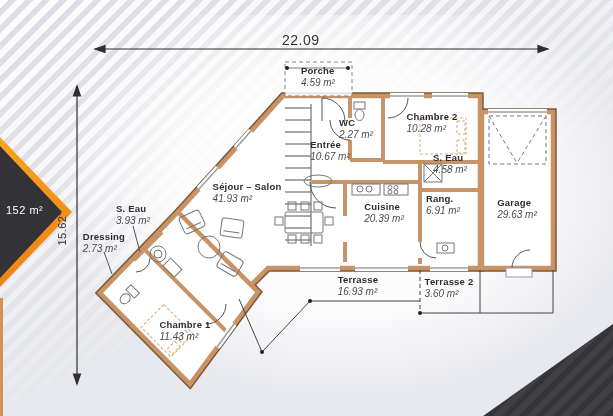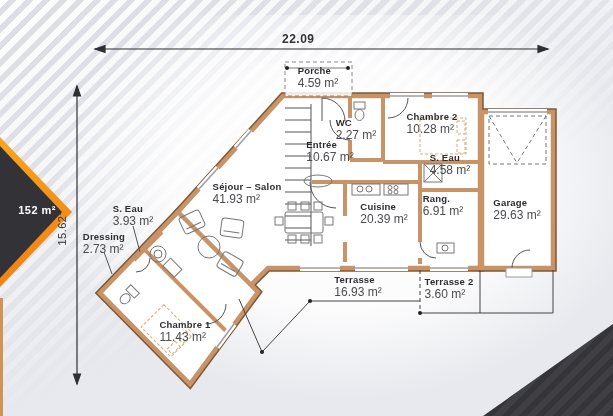--- a/index.html
+++ b/index.html
@@ -28,30 +28,30 @@
   }
   
   .left-strip{position:absolute;left:0;top:298px;width:3px;height:118px;background:#cf9455;}
   
   .badge-orange{position:absolute;left:0;top:137px;width:72px;height:150px;
     background:linear-gradient(160deg,#f8a61f,#ee7c12);
     clip-path:polygon(0 0,100% 50%,0 100%);}
   .badge-dark{position:absolute;left:0;top:146px;width:62px;height:132px;
     background:#333237;
     clip-path:polygon(0 0,100% 50%,0 100%);}
-  .badge-label{position:absolute;left:6px;top:204px;width:50px;text-align:right;
-    color:#fff;font-size:11px;font-weight:700;letter-spacing:.5px;}
+  .badge-label{position:absolute;left:6px;top:204px;width:50px;text-align:left;
+    color:#fff;font-size:11px;font-weight:400;letter-spacing:.5px;}
   
   svg.plan{position:absolute;inset:0;}
   
   .room-label{position:absolute;transform:translate(-50%,0);line-height:1.15;white-space:nowrap;}
   .rname{display:block;font-weight:700;font-size:9.5px;color:#2c2c31;letter-spacing:.2px;}
-  .rarea{display:block;font-size:12px;color:#4b4b50;}
-  
-  .dim-h{position:absolute;left:282px;top:32px;font-size:12px;color:#333;letter-spacing:.5px;font-weight:bold;}
+  .rarea{display:block;font-style:italic;font-size:10px;color:#4b4b50;}
+  
+  .dim-h{position:absolute;left:282px;top:32px;font-size:14px;color:#333;letter-spacing:.5px;}
   .dim-v{position:absolute;left:44px;top:222px;font-size:11px;color:#333;letter-spacing:.5px;
     transform:rotate(-90deg);}
   .dim-v sup{font-size:7px;}
 </style>
 </head>
 <body>
 
 <div class="bg-stripes"></div>
 <div class="paper-glow"></div>
 <div class="dark-corner"></div>

